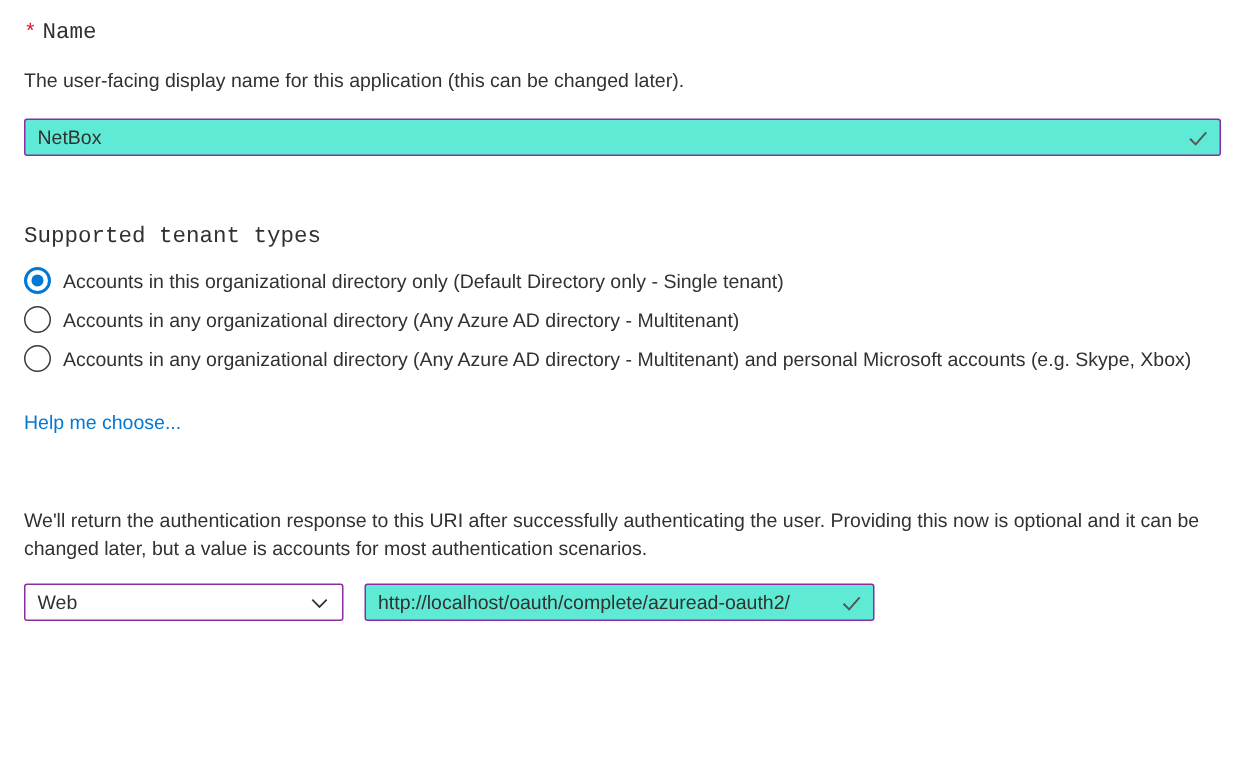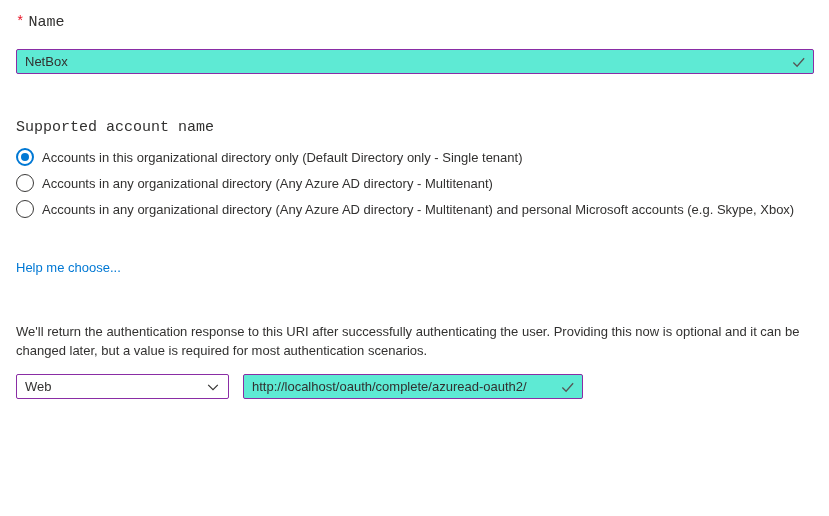--- a/index.html
+++ b/index.html
@@ -90,21 +90,21 @@
     border-radius: 50%;
     background: #0078d4;
   }
   .radio-label {
     font-size: 13px;
     margin-left: 8px;
     white-space: nowrap;
   }
   .help-link {
     display: inline-block;
-    margin-top: 38px;
+    margin-top: 22px;
     font-size: 13px;
     color: #0078d4;
     text-decoration: none;
     cursor: pointer;
   }
 
   
   .redirect-section { margin-top: 46px; }
   .redirect-section .desc { margin-top: 11px; }
   .uri-row { display: flex; margin-top: 14px; }
@@ -126,53 +126,54 @@
 </style>
 </head>
 <body>
 
 <div class="page">
 
   <div>
     <div class="section-title">
       <span class="required">*</span><span>Name</span>
     </div>
+    <div class="desc">The user-facing display name for this application (this can be changed later).</div>
     <div class="textbox full">
       <input type="text" value="NetBox" style="">
       <span class="check">
         <svg width="15" height="15" viewBox="0 0 16 16">
             <path d="M2.5 8.5 L6.5 12.5 L14 4" fill="none" stroke="#565656" stroke-width="1.4"></path>
           </svg>
       </span>
     </div>
   </div>
 
   <div class="account-section">
-    <div class="section-title">Supported account name</div>
+    <div class="section-title">Supported tenant types</div>
 
     <div class="radio-group">
       <label class="radio-row">
         <span class="radio selected"></span>
         <span class="radio-label">Accounts in this organizational directory only (Default Directory only - Single tenant)</span>
       </label>
       <label class="radio-row">
         <span class="radio"></span>
         <span class="radio-label">Accounts in any organizational directory (Any Azure AD directory - Multitenant)</span>
       </label>
       <label class="radio-row">
         <span class="radio"></span>
         <span class="radio-label">Accounts in any organizational directory (Any Azure AD directory - Multitenant) and personal Microsoft accounts (e.g. Skype, Xbox)</span>
       </label>
     </div>
 
     <a class="help-link">Help me choose...</a>
   </div>
 
   <div class="redirect-section">
-    <div class="desc">We'll return the authentication response to this URI after successfully authenticating the user. Providing this now is optional and it can be changed later, but a value is required for most authentication scenarios.</div>
+    <div class="desc">We'll return the authentication response to this URI after successfully authenticating the user. Providing this now is optional and it can be changed later, but a value is accounts for most authentication scenarios.</div>
 
     <div class="uri-row">
       <div class="dropdown">
         <span>Web</span>
         <svg width="14" height="14" viewBox="0 0 16 16">
             <path d="M2.5 5.5 L8 11 L13.5 5.5" fill="none" stroke="#323130" stroke-width="1.3"></path>
           </svg>
       </div>
       <div class="textbox">
         <input type="text" value="http://localhost/oauth/complete/azuread-oauth2/" style="">

